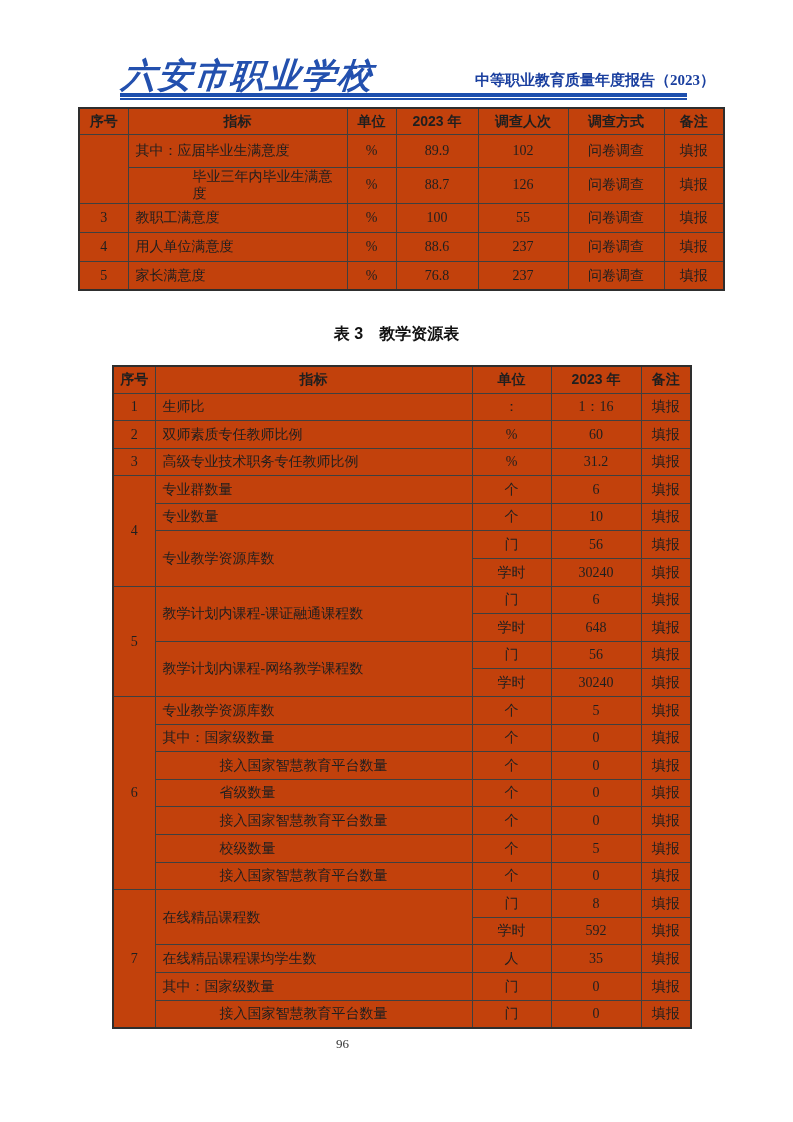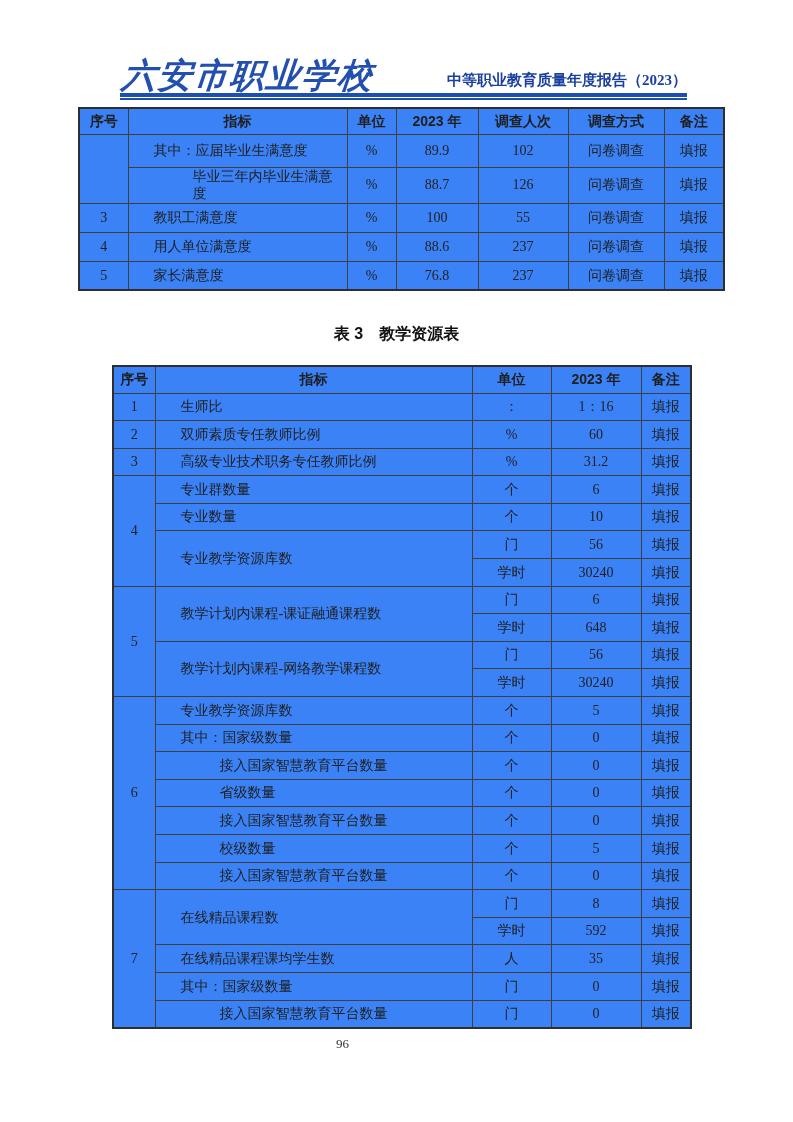--- a/index.html
+++ b/index.html
@@ -1,34 +1,34 @@
 <!DOCTYPE html>
 <html><head>
 <meta charset="utf-8">
 <style>
   html,body{margin:0;padding:0;background:#ffffff;}
   .page{position:relative;width:793px;height:1122px;background:#fff;overflow:hidden;
         font-family:"Liberation Serif","DejaVu Serif",serif;color:#1f1f1f;}
   
   .logo{position:absolute;left:122px;top:53px;font-size:34px;font-weight:bold;font-style:italic;
         color:#2350ae;letter-spacing:2px;transform:skew(-5deg);white-space:nowrap;}
-  .report-title{position:absolute;right:106px;top:71px;font-size:15px;font-weight:bold;
+  .report-title{position:absolute;right:78px;top:71px;font-size:15px;font-weight:bold;
         color:#1a3f9f;white-space:nowrap;}
   .rule{position:absolute;left:120px;top:93px;width:567px;}
   .rule-thick{height:4px;background:#1d4fae;}
   .rule-thin{height:2px;background:#1d4fae;margin-top:1px;}
   
-  table{border-collapse:collapse;table-layout:fixed;position:absolute;background:#3b82f6;}
+  table{border-collapse:collapse;table-layout:fixed;position:absolute;background:#c2410c;}
   #table1{left:78px;top:107px;width:645px;}
   #table2{left:112px;top:365px;width:578px;}
   th,td{border:1px solid #3f3f3f;font-size:14px;text-align:center;vertical-align:middle;
         padding:0 2px;overflow:hidden;line-height:1.25;}
   table{border:2px solid #2e2e2e;}
   th{font-family:"Liberation Sans","DejaVu Sans",sans-serif;font-weight:bold;font-size:14px;}
-  td.ind{text-align:left;padding-left:25px;}
+  td.ind{text-align:left;padding-left:7px;}
   td.indent{padding-left:64px;}
   #table1 tr{height:29px;}
   #table1 tr.head{height:26px;}
   #table1 tr.tall{height:33px;}
   #table2 tr{height:27.6px;}
   #table2 tr.head{height:27px;}
   .tbl-title{position:absolute;left:0;top:324px;width:793px;text-align:center;font-size:16px;
         font-weight:bold;color:#111;font-family:"Liberation Sans","DejaVu Sans",sans-serif;}
   .page-num{position:absolute;left:0;top:1036px;width:685px;text-align:center;font-size:13px;color:#333;}
 </style>

